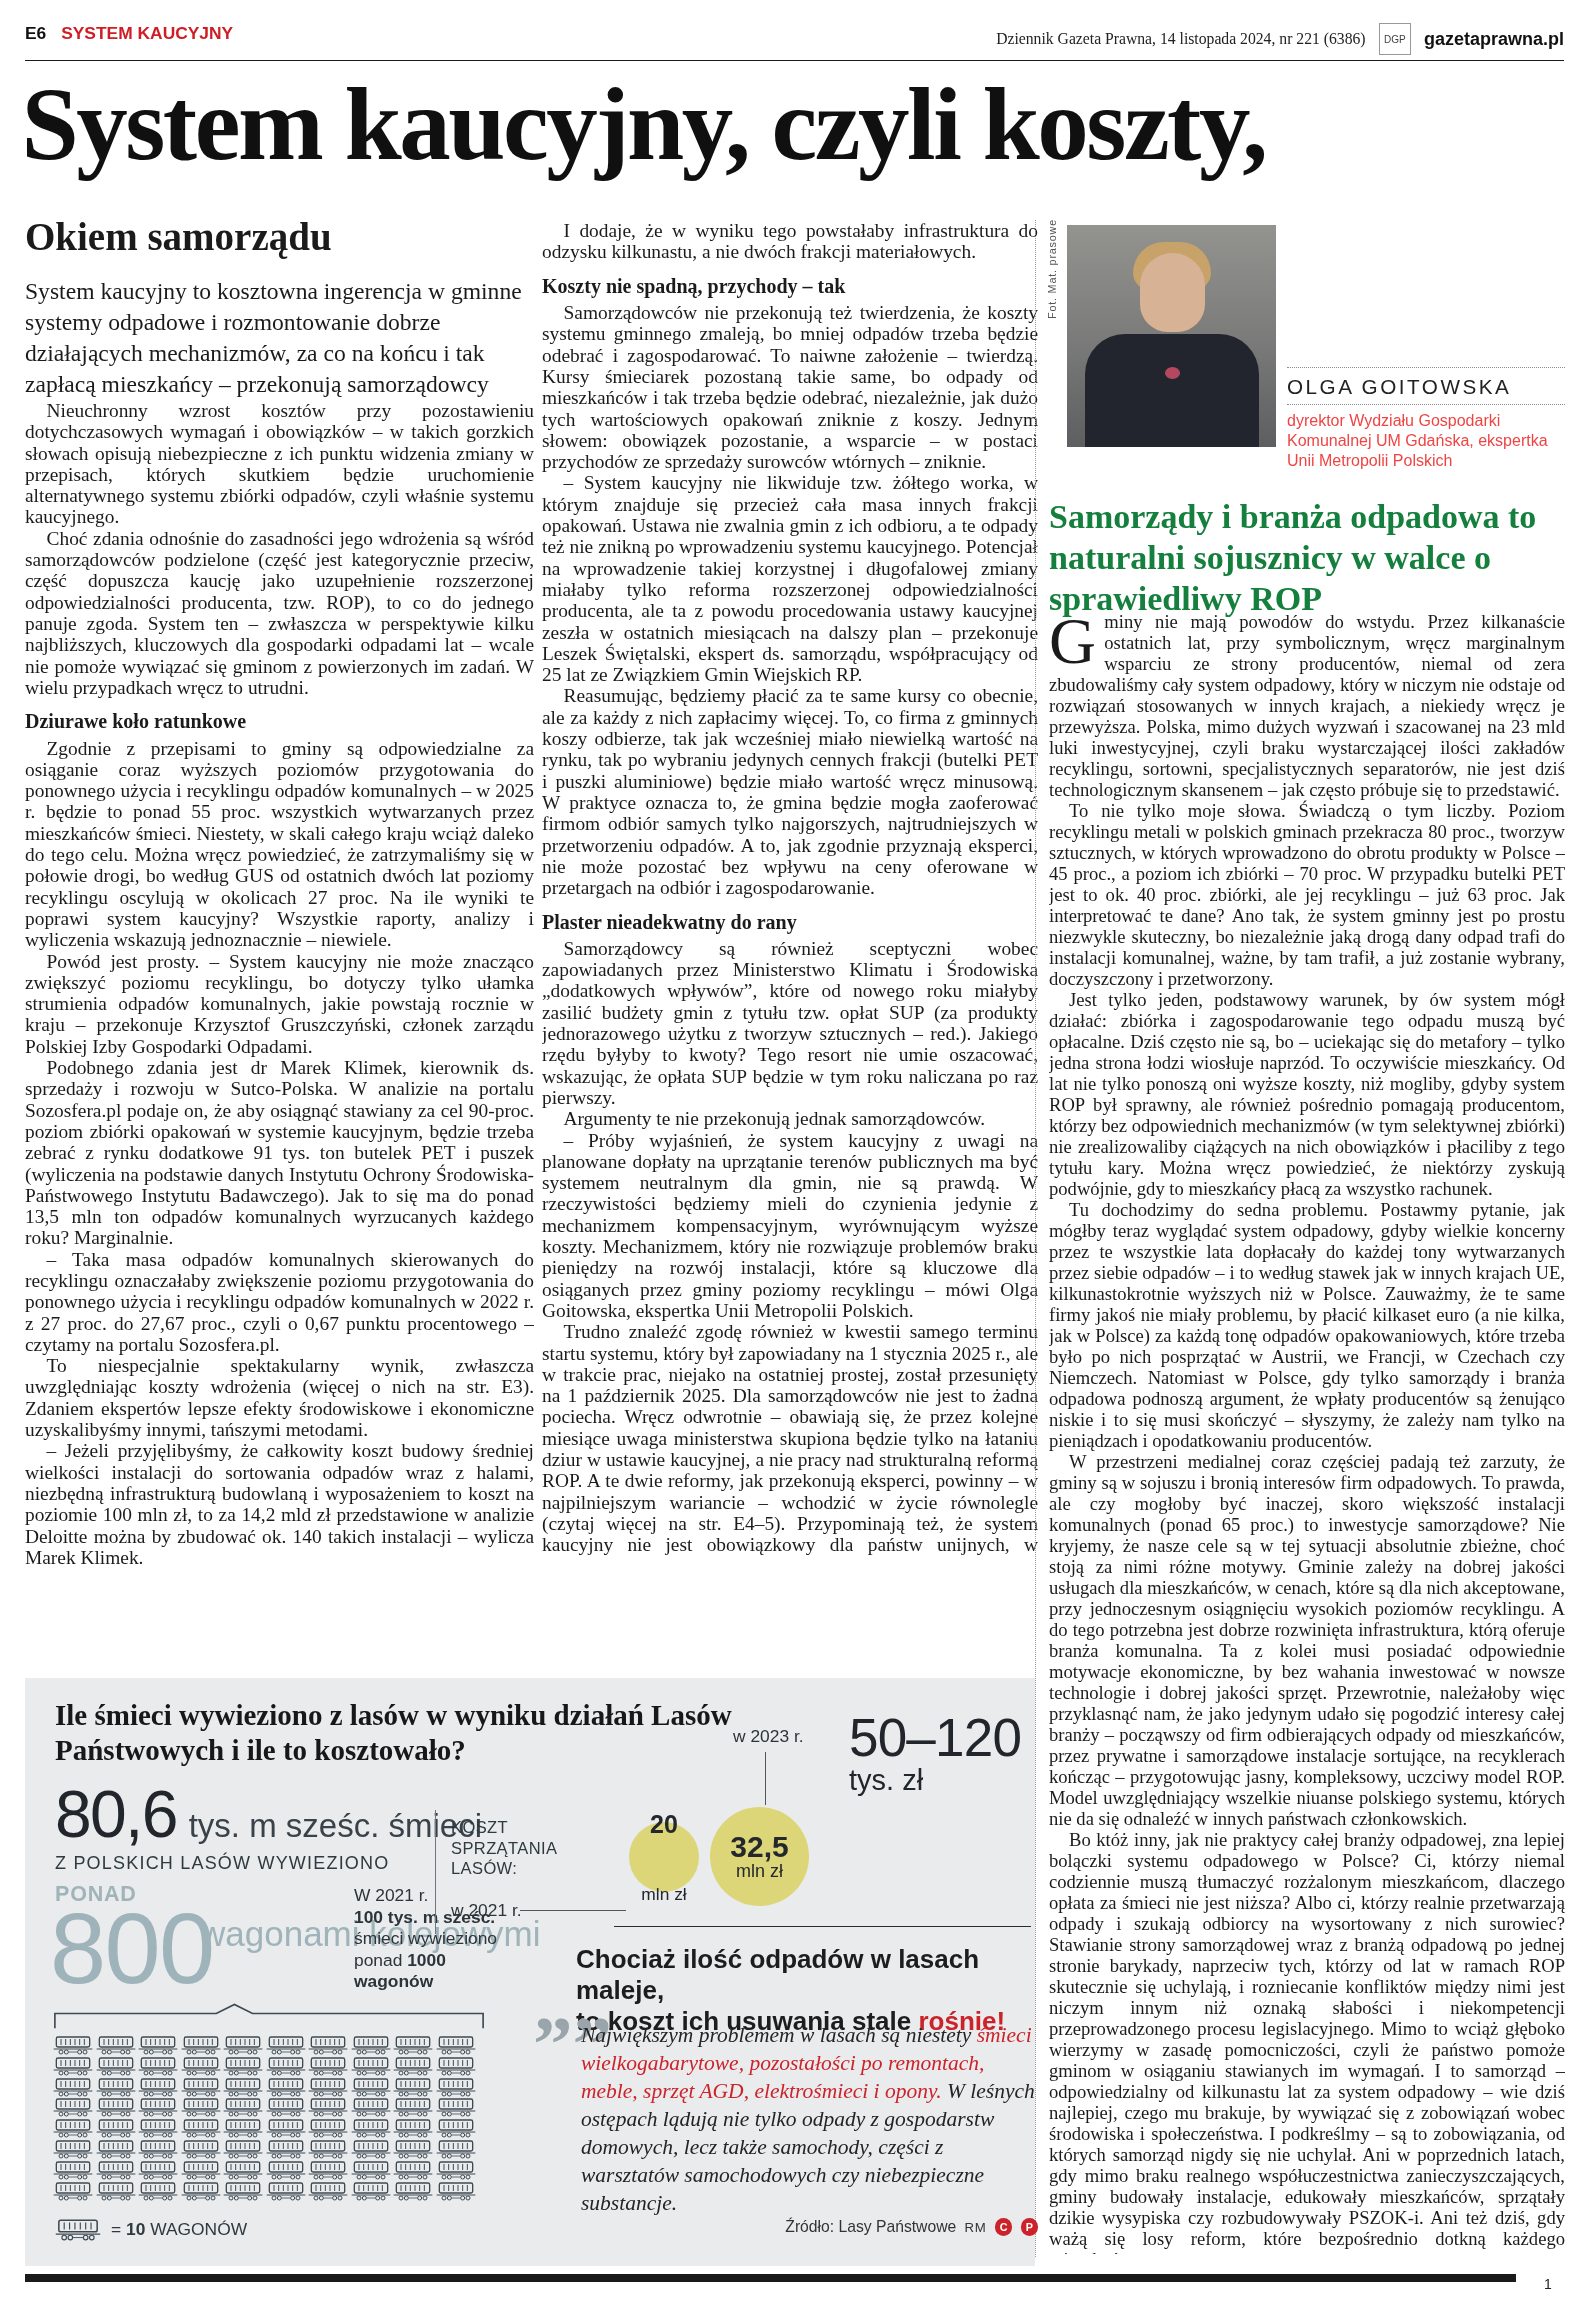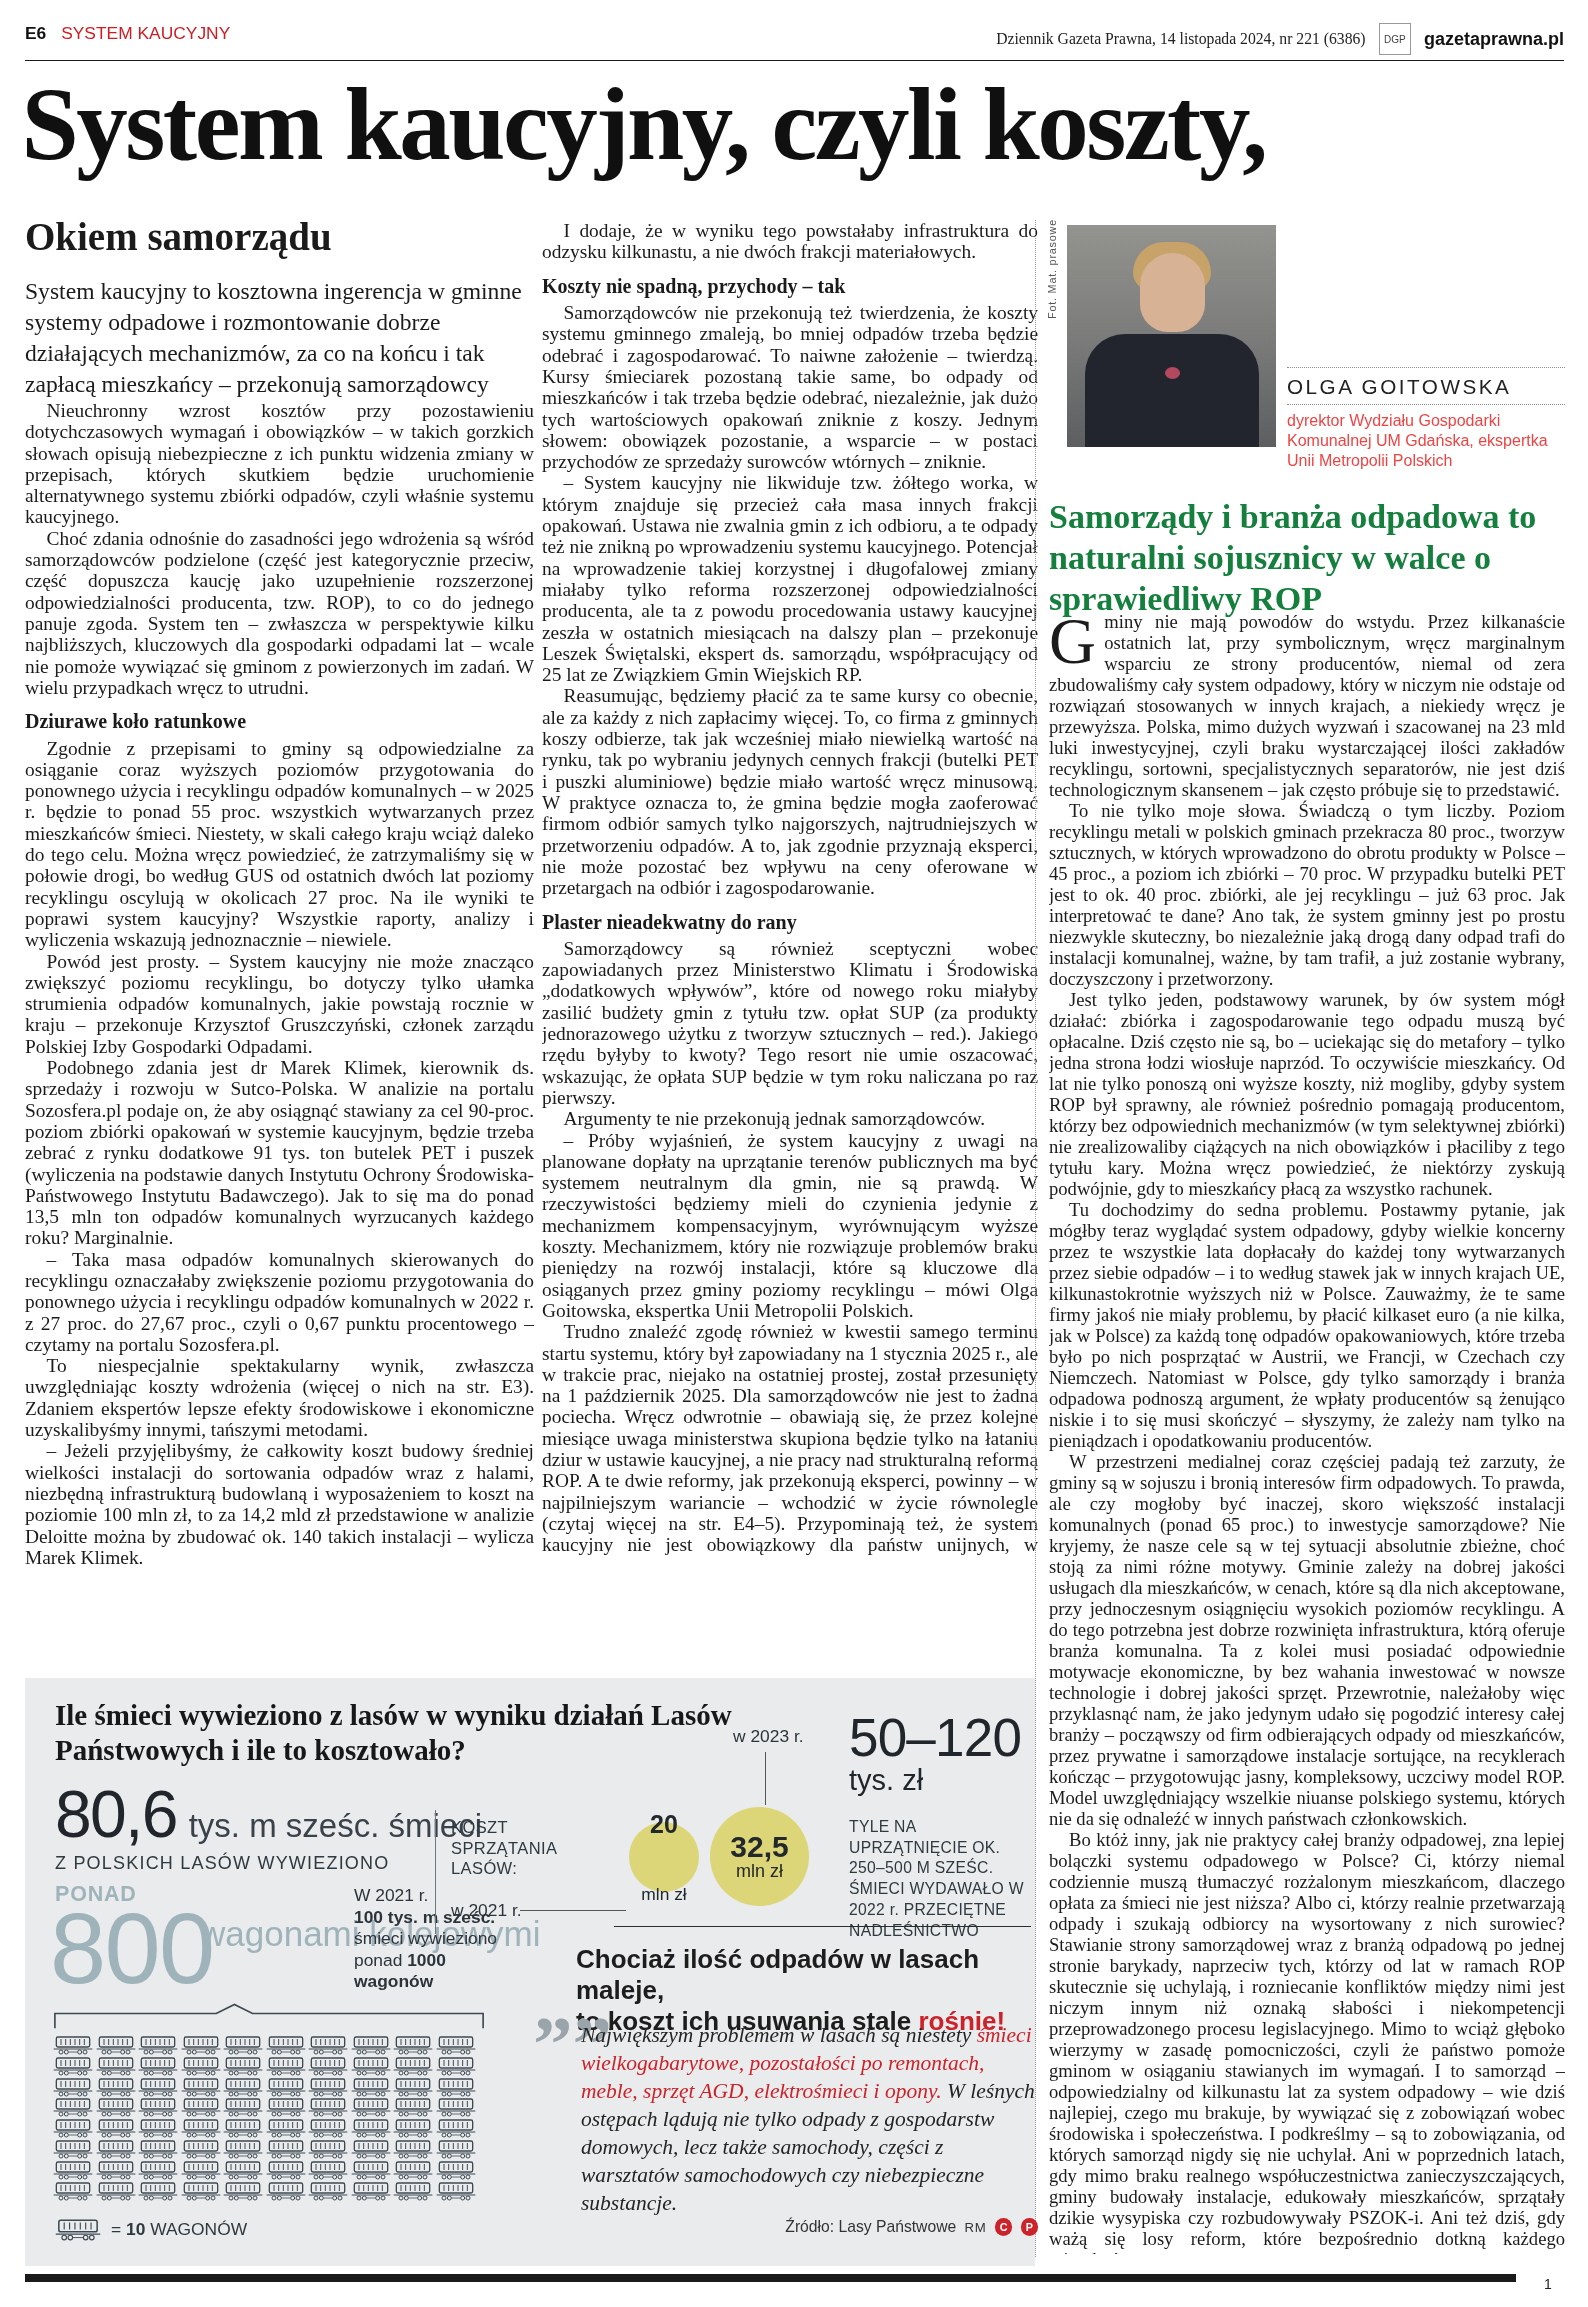--- a/index.html
+++ b/index.html
@@ -1,21 +1,21 @@
 <!DOCTYPE html>
 <html lang="pl" style="font-size:13.2px"><head>
 <meta charset="utf-8">
 <style>
   html,body{margin:0;padding:0;background:#fff;}
   #page{position:relative;width:1589px;height:2307px;background:#fff;overflow:hidden;
         font-family:"Liberation Serif",serif;color:#1b1b1b;}
   
   #masthead{position:absolute;left:25px;top:23px;width:1539px;height:30px;}
   .mh-page{font-family:"Liberation Sans",sans-serif;font-weight:700;font-size:17.4px;color:#111;}
-  .mh-section{font-family:"Liberation Sans",sans-serif;font-weight:400;font-size:17.4px;color:#cf1d24;margin-left:11.6px;}
+  .mh-section{font-family:"Liberation Sans",sans-serif;font-weight:700;font-size:17.4px;color:#cf1d24;margin-left:11.6px;}
   .mh-right{position:absolute;right:0;top:0;display:flex;align-items:center;gap:13.2px;}
   .mh-issue{font-size:15.7px;color:#222;}
   .mh-logo{width:30px;height:30px;border:0.8px solid #999;display:flex;align-items:center;justify-content:center;
            font-family:"Liberation Sans",sans-serif;font-weight:400;font-size:10px;color:#444;}
   .mh-site{font-family:"Liberation Sans",sans-serif;font-weight:700;font-size:18px;color:#111;}
   #mh-rule{position:absolute;left:25px;top:60px;width:1539px;border-top:1.7px solid #1a1a1a;}
   
   #main-headline{position:absolute;left:21.5px;top:70px;width:1566px;height:141px;
       font-size:103px;font-weight:700;letter-spacing:-2.5px;line-height:1.05;white-space:nowrap;color:#101010;}
   
@@ -1016,21 +1016,20 @@
     <div id="lead2023"></div>
     <div id="circle-big" class="circle">
       <span class="c-num">32,5</span>
       <span class="c-unit">mln zł</span>
     </div>
 
     <div class="ig-range">
       <div class="r-num">50–120</div>
       <div class="r-unit">tys. zł</div>
     </div>
-    <div class="ig-rangecap">TYLE NA UPRZĄTNIĘCIE OK. 250–500 M SZEŚC. ŚMIECI WYDAWAŁO W 2022 r. PRZECIĘTNE NADLEŚNICTWO</div>
 
     <div id="ig-hrule"></div>
     <div class="ig-claim">
       <span style="display:block">Chociaż ilość odpadów w lasach maleje,</span>
       <span style="display:block"><span>to koszt ich usuwania stale </span><span class="accent">rośnie!</span></span>
     </div>
 
     <div id="quote-mark">””</div>
     <p class="quote-text">
       <span>Największym problemem w lasach są niestety </span><span class="q-accent">śmieci wielkogabarytowe, pozostałości po remontach, meble, sprzęt AGD, elektrośmieci i opony.</span><span> W leśnych ostępach lądują nie tylko odpady z gospodarstw domowych, lecz także samochody, części z warsztatów samochodowych czy niebezpieczne substancje.</span>

